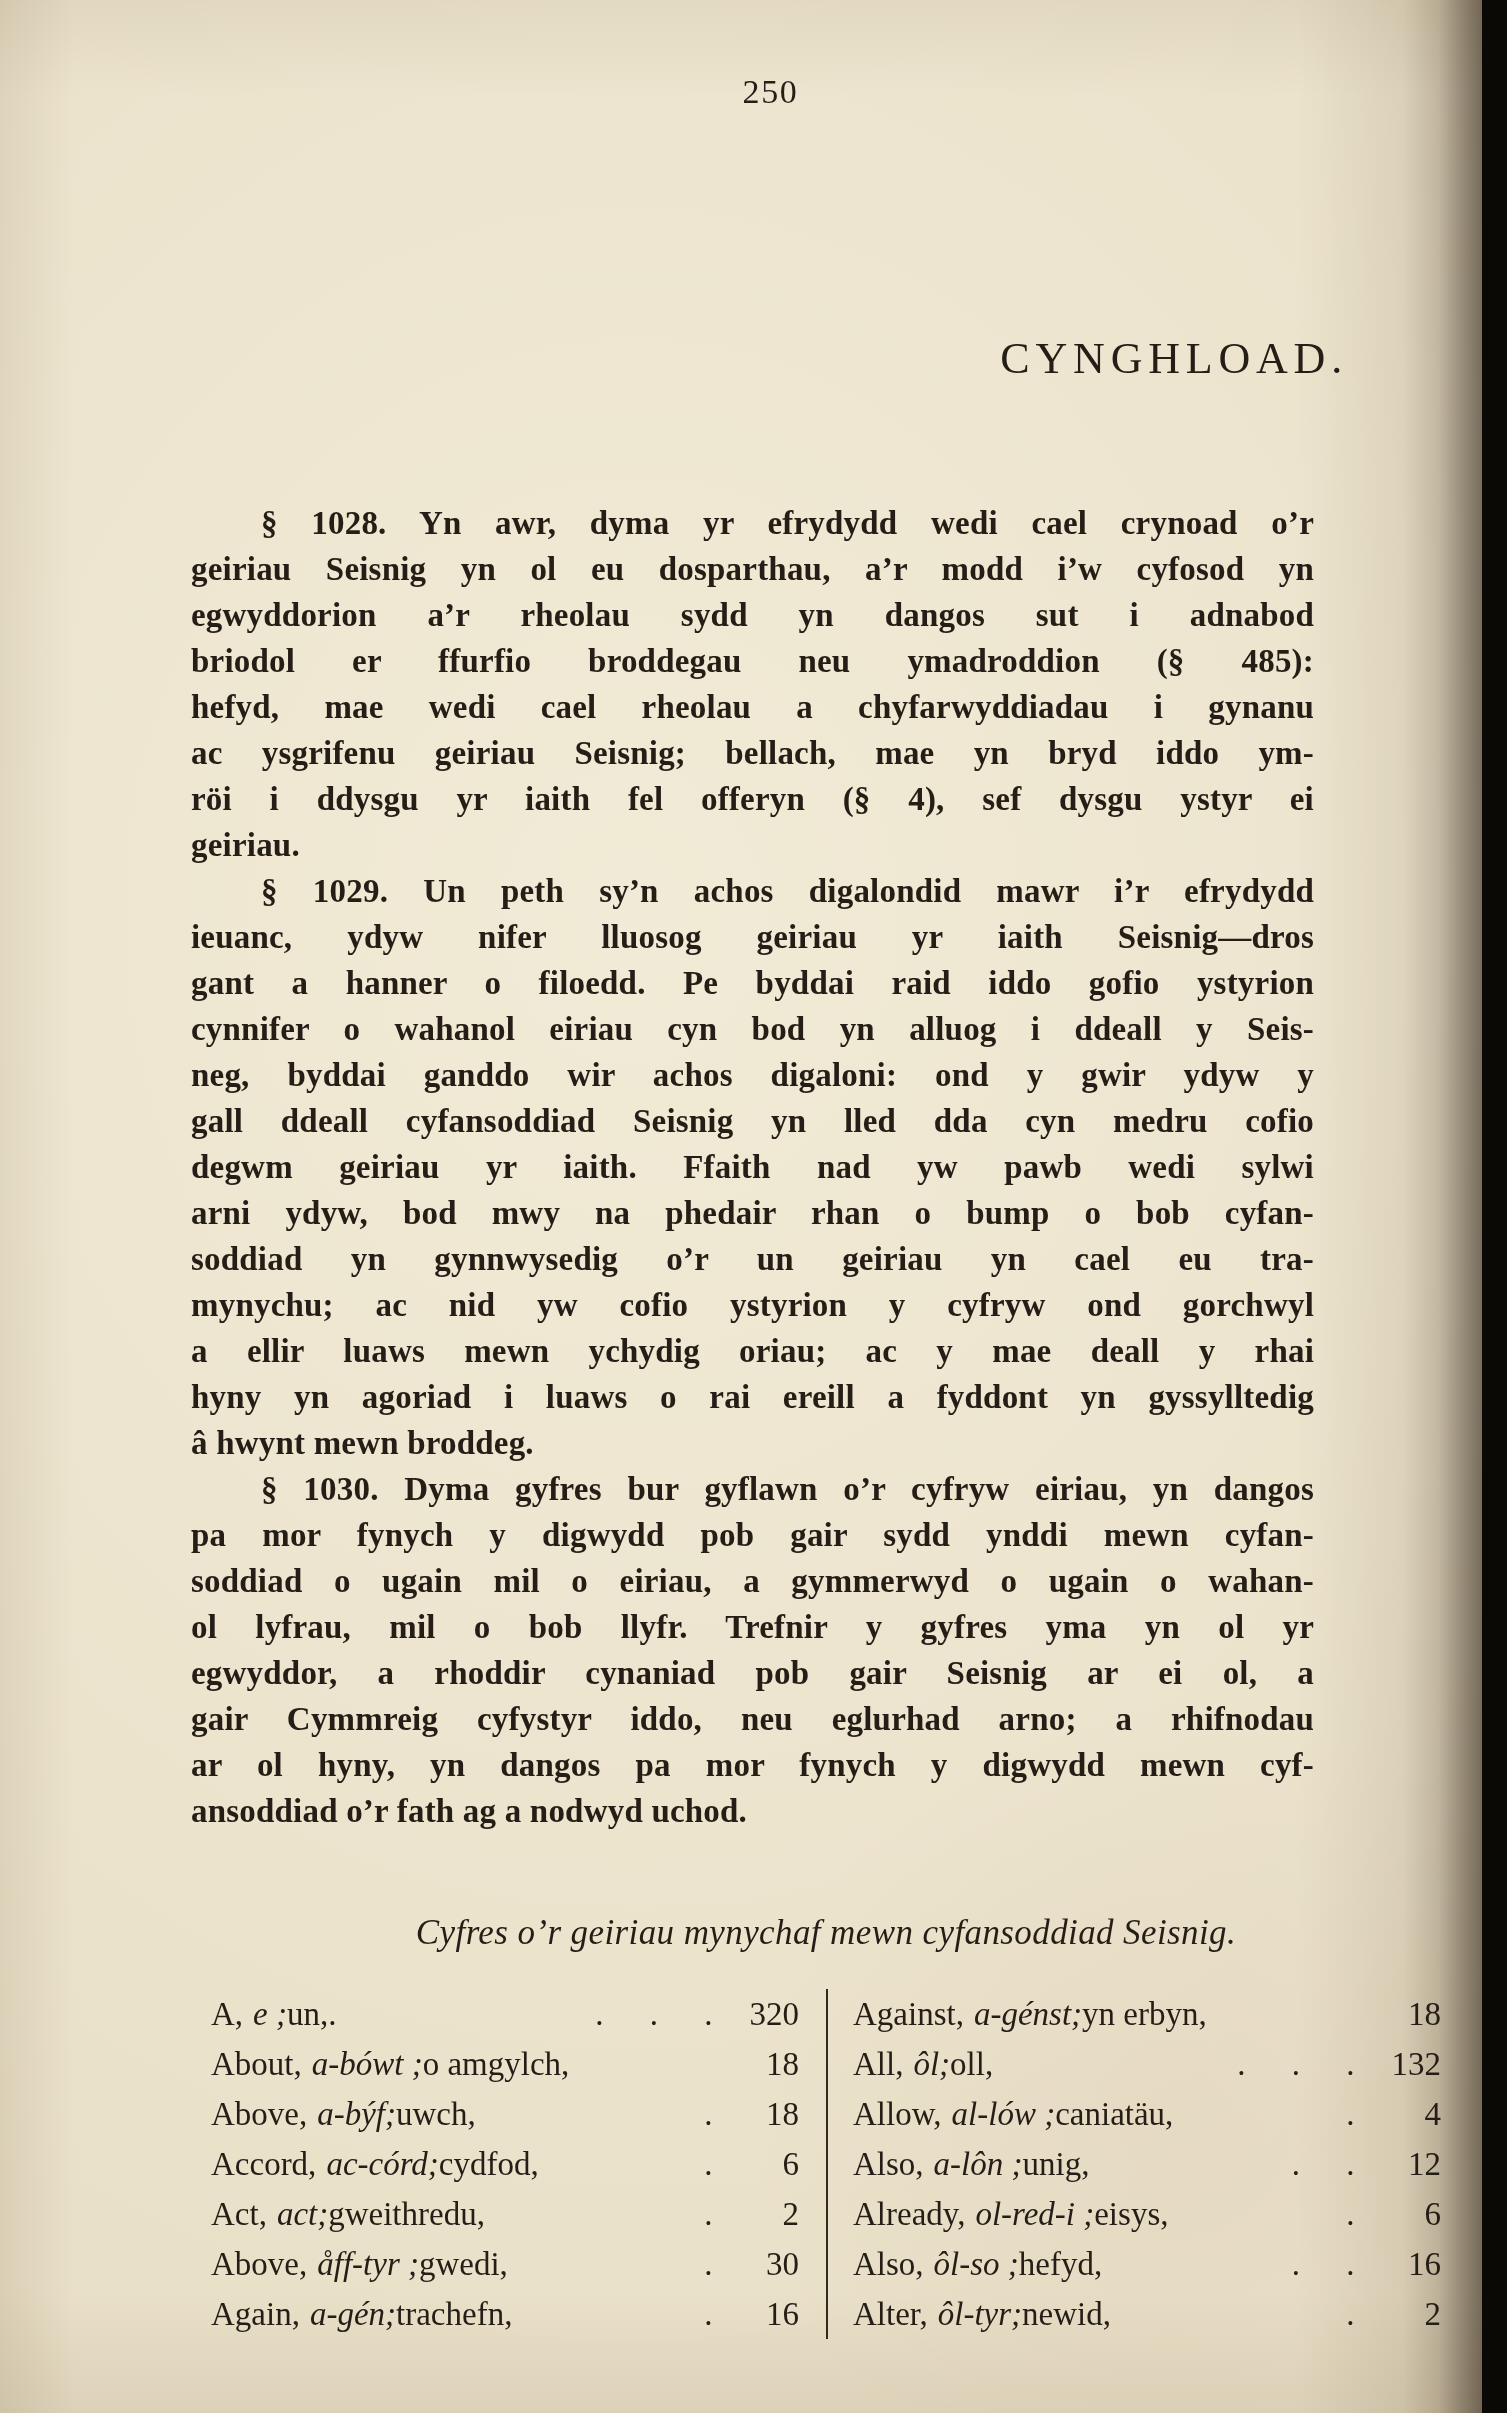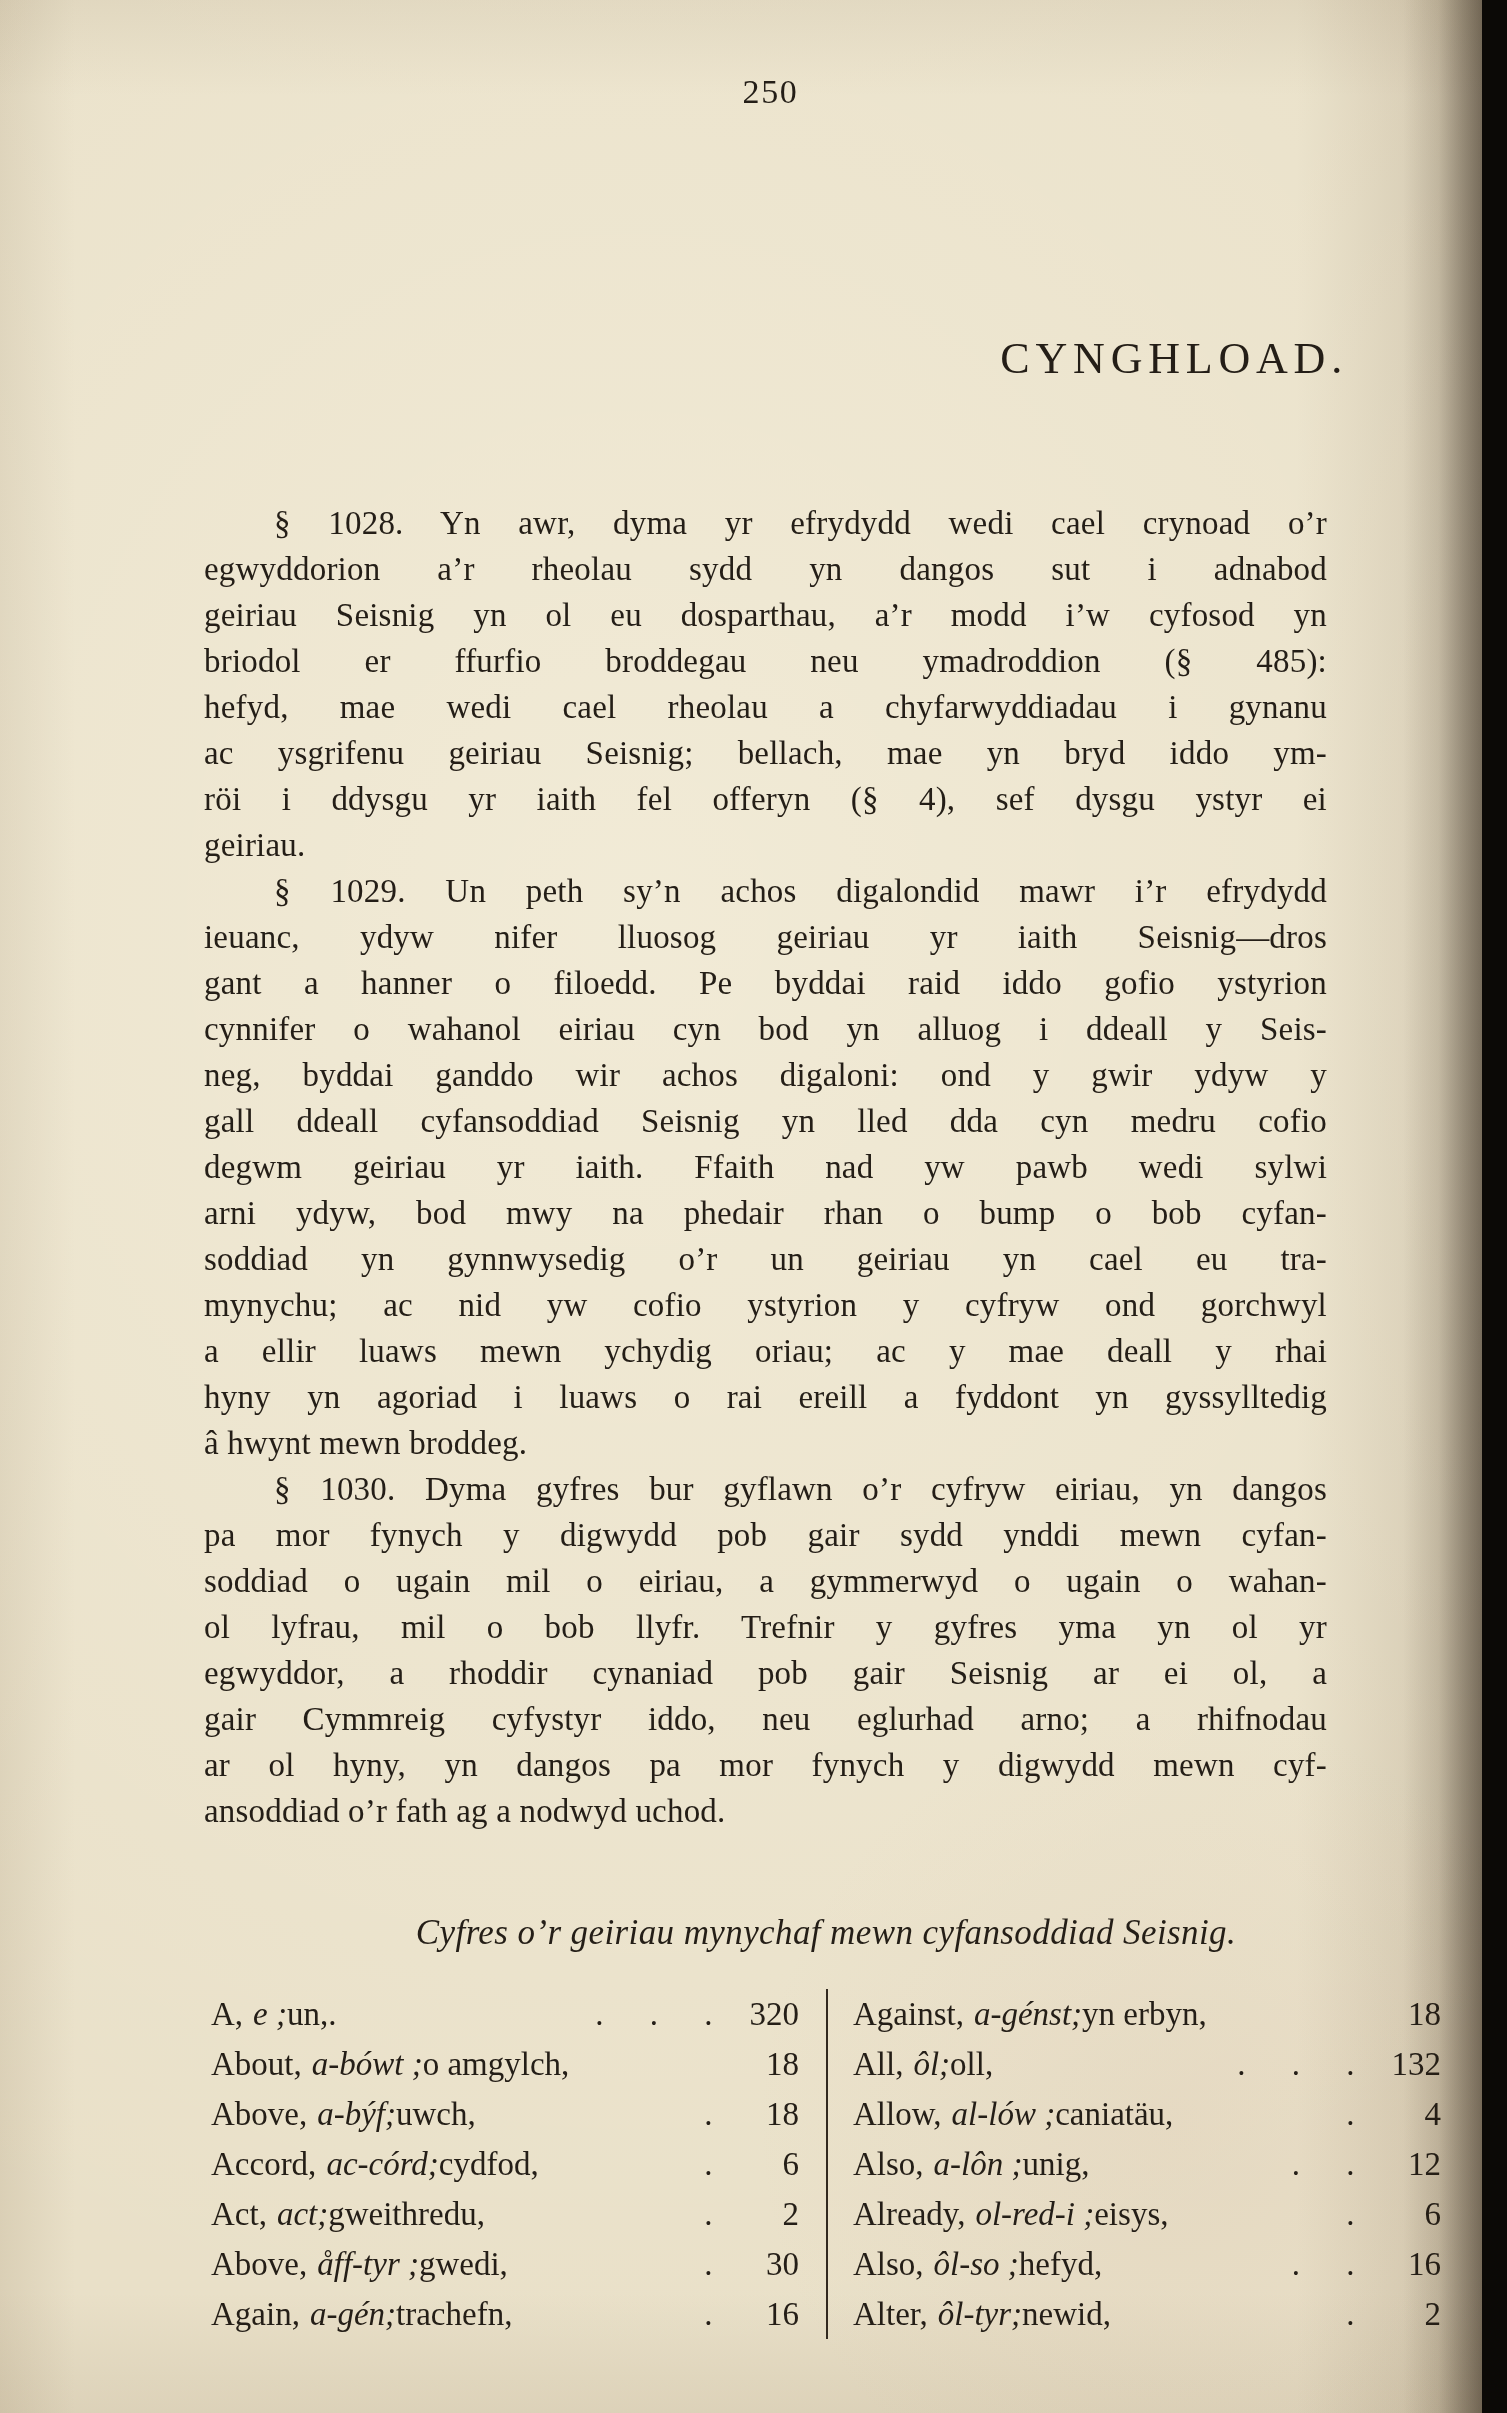--- a/index.html
+++ b/index.html
@@ -20,22 +20,22 @@
   }
   .pagenum {
     position: absolute; top: 73px; left: 209px; width: 1123px;
     text-align: center; font-size: 34px; letter-spacing: 1.7px;
   }
   .title {
     position: absolute; top: 333px; left: 192px; width: 1156px; margin: 0;
     text-align: right; font-size: 44px; font-weight: 400; letter-spacing: 5.8px;
   }
   .body {
-    position: absolute; top: 500px; left: 204px; width: 1123px;
-    font-size: 33px; line-height: 46px; letter-spacing: 0.2px;
+    position: absolute; top: 500px; left: 191px; width: 1123px;
+    font-size: 33px; line-height: 46px; letter-spacing: 0.2px; font-weight: bold;
   }
   .line { text-align: justify; text-align-last: justify; }
   .para .line:first-of-type { text-indent: 70px; }
   .para .line:last-of-type { text-align-last: left; }
   .table-heading {
     position: absolute; top: 1913px; left: 211px; width: 1230px;
     text-align: center; font-style: italic; font-size: 35px; letter-spacing: 0.4px;
   }
   .freq-table {
     position: absolute; top: 1989px; left: 211px; width: 1230px;
@@ -64,22 +64,22 @@
 <div class="page">
 
   <div class="pagenum">250</div>
 
   <h1 class="title">CYNGHLOAD.</h1>
 
   <div class="body">
     <div class="para">
 
     <div class="line">§ 1028.  Yn awr, dyma yr efrydydd wedi cael crynoad o’r</div>
+        <div class="line">geiriau Seisnig yn ol eu dosparthau, a’r modd i’w cyfosod yn</div>
         <div class="line">egwyddorion a’r rheolau sydd yn dangos sut i adnabod</div>
-        <div class="line">geiriau Seisnig yn ol eu dosparthau, a’r modd i’w cyfosod yn</div>
         <div class="line">briodol er ffurfio broddegau neu ymadroddion (§ 485):</div>
         <div class="line">hefyd, mae wedi cael rheolau a chyfarwyddiadau i gynanu</div>
         <div class="line">ac ysgrifenu geiriau Seisnig; bellach, mae yn bryd iddo ym-</div>
         <div class="line">röi i ddysgu yr iaith fel offeryn (§ 4), sef dysgu ystyr ei</div>
         <div class="line">geiriau.</div>
       </div>
     <div class="para">
 
     <div class="line">§ 1029.  Un peth sy’n achos digalondid mawr i’r efrydydd</div>
         <div class="line">ieuanc, ydyw nifer lluosog geiriau yr iaith Seisnig—dros</div>

